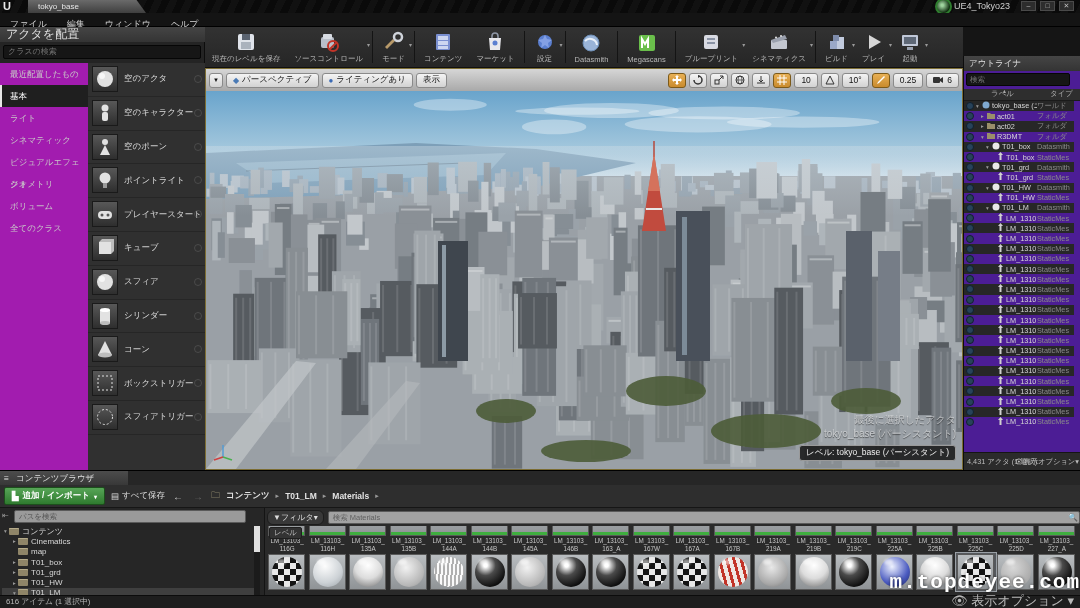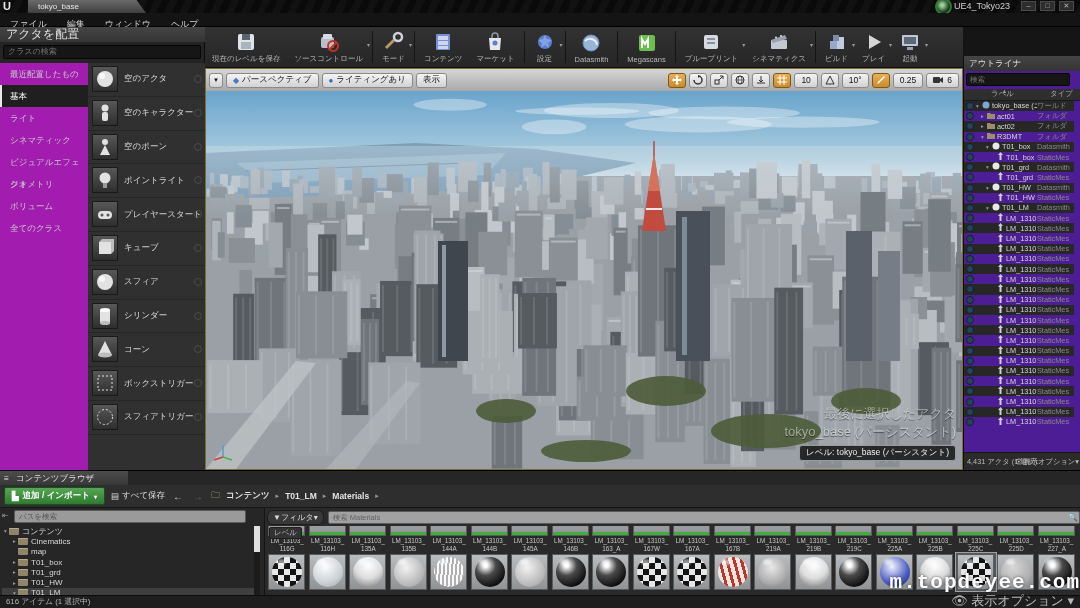--- a/index.html
+++ b/index.html
@@ -53,21 +53,21 @@
   #viewport { left:205px; top:68px; width:758px; height:402px; border:1px solid #7c6d33; background:#000; }
   #vp-toolbar { left:0; top:0; width:756px; height:22px; background:linear-gradient(#d6d6d6,#a9a9a9);
     display:flex; align-items:center; padding:0 3px; gap:3px; }
   .vbtn { background:linear-gradient(#f4f4f4,#d2d2d2); border:1px solid #8a8a8a; border-radius:3px;
     font-size:8.5px; color:#111; padding:1px 6px; display:flex; align-items:center; gap:3px; height:15px; }
   .vbtn.icon-only { padding:1px 3px; }
   .vbtn.active-orange { background:linear-gradient(#e8b055,#c98b2d); border-color:#7c5a1a; }
   .vspacer { flex:1; }
   #scene-wrap { left:0; top:22px; width:756px; height:378px; }
   #vp-overlay { right:6px; bottom:8px; text-align:right; }
-  #vp-overlay .faint { font-size:13px; color:#e8e8e8; opacity:.55; text-shadow:0 1px 1px #000; }
+  #vp-overlay .faint { font-size:10px; color:#e8e8e8; opacity:.55; text-shadow:0 1px 1px #000; }
   #level-badge { margin-top:2px; display:inline-block; background:rgba(20,20,20,.85); border:1px solid #9a9a9a;
     border-radius:3px; color:#f0f0f0; font-size:8.5px; padding:1px 6px; }
   #axis-gizmo { left:6px; bottom:4px; }
 
   
   #outliner { left:963px; top:56px; width:125px; height:414px; background:#4c1d95; border-left:1px solid #0d0d0d; }
   #outliner-tab { left:0; top:0; width:117px; height:15px; background:linear-gradient(#454545,#343434);
     font-size:8.5px; line-height:15px; padding-left:5px; color:#e2e2e2; }
   #outliner-search { left:2px; top:17px; width:104px; height:13px; background:#161616; border:1px solid #060606;
     border-radius:2px; font-size:7.5px; color:#777; line-height:11px; padding:0 3px; }

